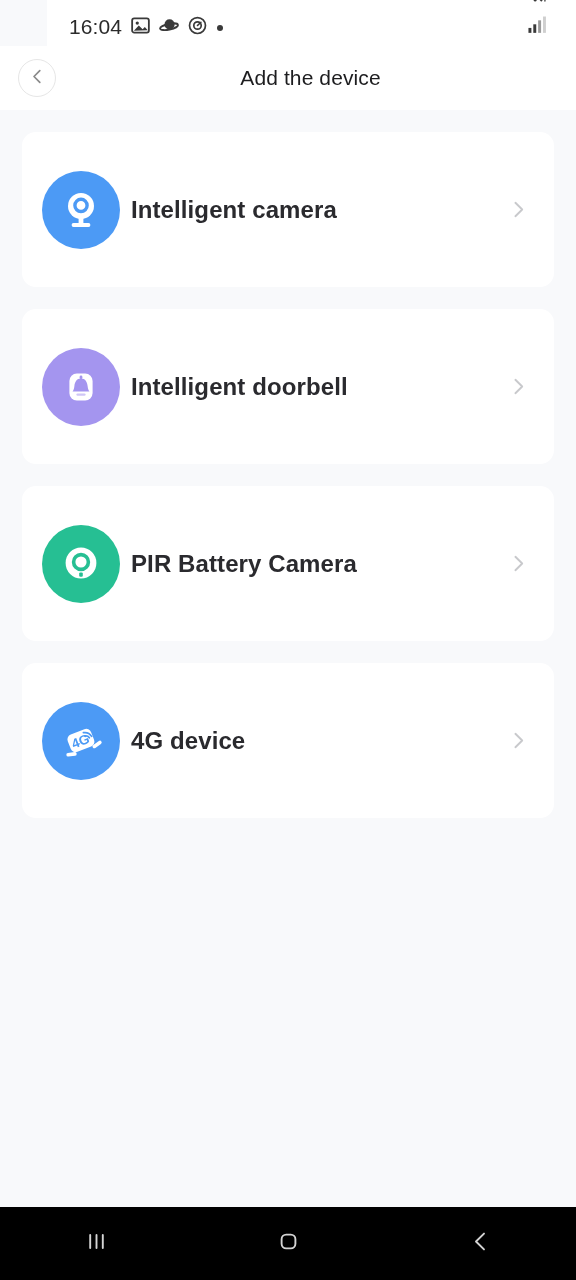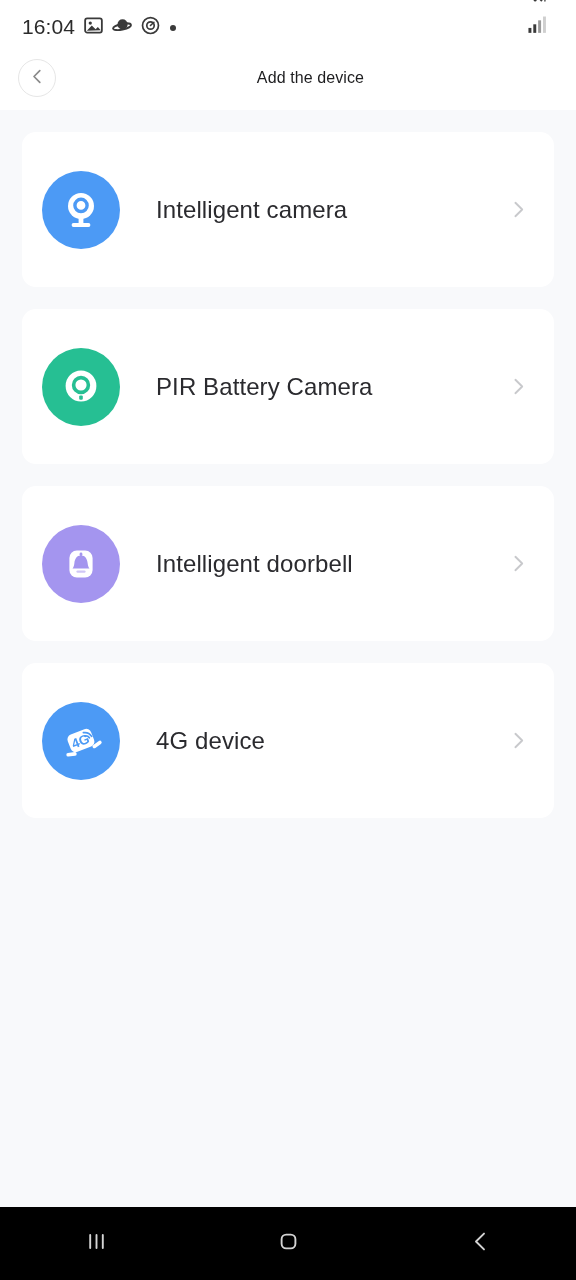--- a/index.html
+++ b/index.html
@@ -16,20 +16,21 @@
     display:flex; flex-direction:column;
   }
 
   
   .statusbar {
     height:46px;
     background:#ffffff;
     display:flex; align-items:center;
     padding:8px 18px 0 22px;
     flex:0 0 auto;
+    margin-left:47px;
   }
   .sb-left { display:flex; align-items:center; gap:9px; }
   .sb-time {
     font-size:21px; color:#2b2b2b; letter-spacing:0.1px;
     font-family:"Liberation Sans", sans-serif;
   }
   .sb-right {
     margin-left:auto;
     display:flex; align-items:center; gap:8px;flex-direction:column;
   }
@@ -49,21 +50,21 @@
     transform:translateY(-50%);
     width:38px; height:38px;
     border-radius:50%;
     border:1px solid #e6e6e6;
     background:#ffffff;
     display:flex; align-items:center; justify-content:center;
     cursor:pointer;
   }
   .page-title {
     width:100%; text-align:center;
-    font-size:16px; color:#1d1d1f;
+    font-size:21px; color:#1d1d1f;
     font-weight:400;
     letter-spacing:0.1px;
     padding-left:45px;
   }
 
   
   .content {
     flex:1 1 auto;
     background:#f8f9fb;
     padding-top:22px;
@@ -78,24 +79,24 @@
     padding:0 26px 0 20px;
     cursor:pointer;
   }
   .card-icon {
     width:78px; height:78px;
     border-radius:50%;
     flex:0 0 auto;
     display:flex; align-items:center; justify-content:center;
   }
   .card-label {
-    margin-left:36px;
+    margin-left:11px;
     font-size:24px;
     color:#2a2a2e;
-    font-weight:400;
+    font-weight:700;
     flex:1 1 auto;
     letter-spacing:0.1px;
   }
   .chev { flex:0 0 auto; display:flex; align-items:center; }
 
   
   .navbar {
     height:73px;
     background:#000000;
     display:flex; align-items:center;
@@ -211,45 +212,45 @@
       </div>
       <div class="card-label">Intelligent camera</div>
       <div class="chev">
         <svg width="19" height="19" viewBox="0 0 19 19">
           <path d="M6.4 2.8 L13.2 9.5 L6.4 16.2" fill="none" stroke="#C8C9CC" stroke-width="1.9" stroke-linecap="round" stroke-linejoin="round"></path>
         </svg>
       </div>
     </div>
 
     <div class="card">
-      <div class="card-icon" style="background:#26BF93;">
-        <svg width="48" height="48" viewBox="0 0 48 48">
-          <circle cx="24" cy="23" r="15.4" fill="#ffffff"></circle>
-          <circle cx="24" cy="22" r="7.4" fill="none" stroke="#26BF93" stroke-width="3.6"></circle>
-          <rect x="22.2" y="32.4" width="3.6" height="4.4" rx="1.1" fill="#26BF93"></rect>
-        </svg>
-      </div>
-      <div class="card-label">PIR Battery Camera</div>
-      <div class="chev">
-        <svg width="19" height="19" viewBox="0 0 19 19">
-          <path d="M6.4 2.8 L13.2 9.5 L6.4 16.2" fill="none" stroke="#C8C9CC" stroke-width="1.9" stroke-linecap="round" stroke-linejoin="round"></path>
-        </svg>
-      </div>
-    </div>
-
-    <div class="card">
       <div class="card-icon" style="background:#A495EF;">
         <svg width="48" height="48" viewBox="0 0 48 48">
           <rect x="12.4" y="10.6" width="23.2" height="26.8" rx="7.4" fill="#ffffff"></rect>
           <path d="M24 15.6 c-4.4 0 -6.2 3.6 -6.6 7.4 c-0.3 2.9 -1.1 4.6 -1.9 5.6 h17 c-0.8 -1 -1.6 -2.7 -1.9 -5.6 c-0.4 -3.8 -2.2 -7.4 -6.6 -7.4 z" fill="#A495EF"></path>
           <rect x="22.6" y="12.6" width="2.8" height="3.6" rx="1.4" fill="#A495EF"></rect>
           <rect x="19.4" y="30.4" width="9.2" height="2.4" rx="1.2" fill="#CFC6F6"></rect>
         </svg>
       </div>
       <div class="card-label">Intelligent doorbell</div>
+      <div class="chev">
+        <svg width="19" height="19" viewBox="0 0 19 19">
+          <path d="M6.4 2.8 L13.2 9.5 L6.4 16.2" fill="none" stroke="#C8C9CC" stroke-width="1.9" stroke-linecap="round" stroke-linejoin="round"></path>
+        </svg>
+      </div>
+    </div>
+
+    <div class="card">
+      <div class="card-icon" style="background:#26BF93;">
+        <svg width="48" height="48" viewBox="0 0 48 48">
+          <circle cx="24" cy="23" r="15.4" fill="#ffffff"></circle>
+          <circle cx="24" cy="22" r="7.4" fill="none" stroke="#26BF93" stroke-width="3.6"></circle>
+          <rect x="22.2" y="32.4" width="3.6" height="4.4" rx="1.1" fill="#26BF93"></rect>
+        </svg>
+      </div>
+      <div class="card-label">PIR Battery Camera</div>
       <div class="chev">
         <svg width="19" height="19" viewBox="0 0 19 19">
           <path d="M6.4 2.8 L13.2 9.5 L6.4 16.2" fill="none" stroke="#C8C9CC" stroke-width="1.9" stroke-linecap="round" stroke-linejoin="round"></path>
         </svg>
       </div>
     </div>
 
     <div class="card">
       <div class="card-icon" style="background:#4C9AF5;">
         <svg width="48" height="48" viewBox="0 0 48 48">

